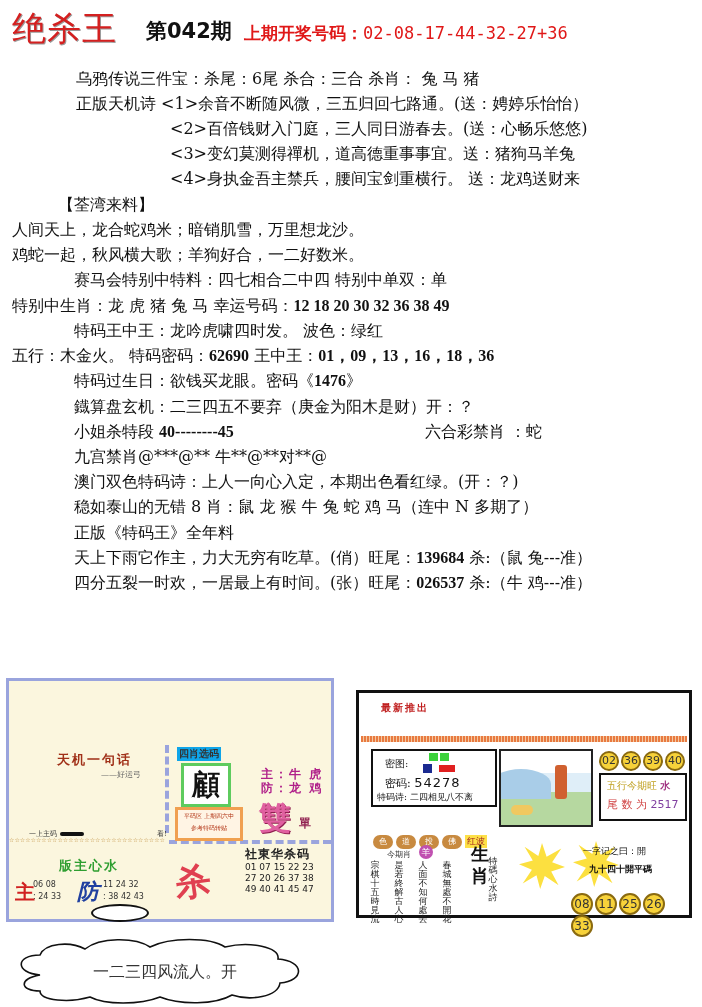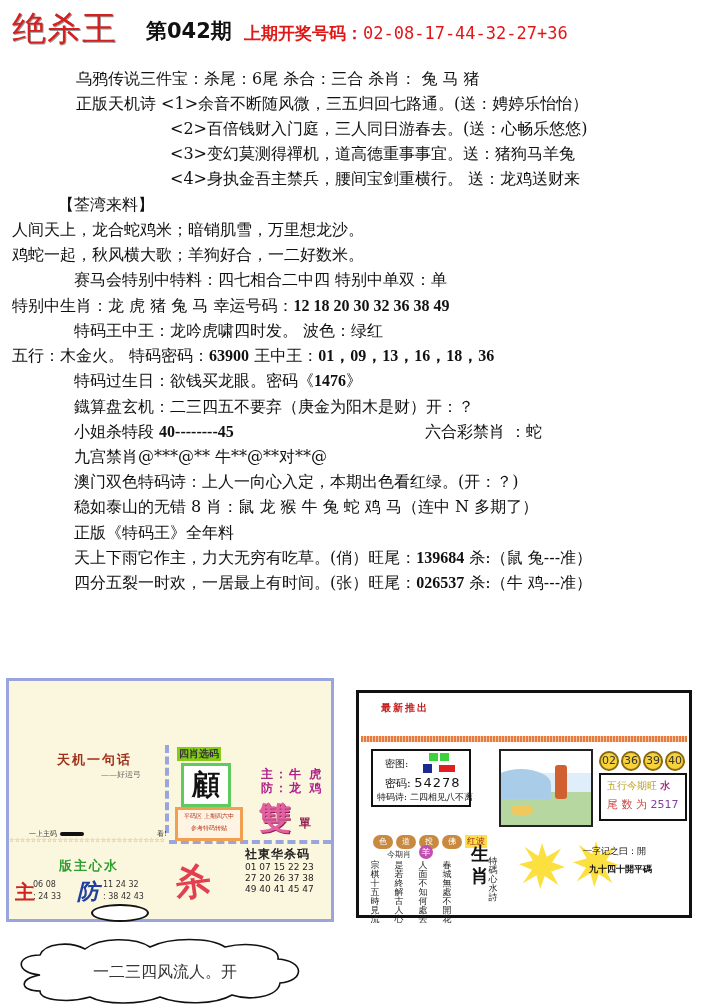--- a/index.html
+++ b/index.html
@@ -22,21 +22,21 @@
   #adL .top { position:absolute; left:0; top:0; right:0; height:60px; background:#fffdf3; border-bottom:4px dashed #9aa4dd; }
   #adL .brand { position:absolute; left:12px; top:6px; font-size:30px; font-weight:bold; color:#b8321c; letter-spacing:6px; text-shadow:1px 1px 0 #e6b060; font-family:"DejaVu Serif", serif; }
   #adL .blank { position:absolute; left:202px; top:4px; width:120px; height:54px; background:#fff; }
   #adL .leftpane { position:absolute; left:0; top:64px; width:156px; height:88px; border-right:4px dashed #9aa4dd; }
   #adL .tj { position:absolute; left:48px; top:6px; font-size:13px; font-weight:bold; color:#a03018; letter-spacing:2px; }
   #adL .tjsub { position:absolute; left:92px; top:24px; font-size:8px; color:#666; }
   #adL .tjbar { position:absolute; left:20px; top:148px; font-size:7px; color:#333; }
   #adL .tjbar i { display:inline-block; width:24px; height:4px; background:#111; border-radius:2px; vertical-align:middle; margin:0 3px; }
   #adL .stars { position:absolute; left:0; top:152px; width:156px; height:6px; font-size:6px; line-height:6px; color:#c09040; overflow:hidden; letter-spacing:0; }
   #adL .rightpane { position:absolute; left:160px; top:64px; right:0; height:95px; border-bottom:4px dashed #9aa4dd; }
-  #adL .rtitle { position:absolute; left:8px; top:2px; font-size:10px; color:#333; background:#84cc16; padding:0 2px; font-weight:bold; }
+  #adL .rtitle { position:absolute; left:8px; top:2px; font-size:10px; color:#333; background:#0ea5e9; padding:0 2px; font-weight:bold; }
   #adL .gubox { position:absolute; left:12px; top:18px; width:44px; height:38px; border:3px solid #5ecb5e; background:#fff; text-align:center; font-size:28px; line-height:38px; color:#111; font-weight:bold; }
   #adL .zhu { position:absolute; left:92px; top:22px; font-size:12px; color:#b0208a; font-weight:bold; line-height:14px; letter-spacing:2px; }
   #adL .shuang { position:absolute; left:90px; top:52px; font-size:32px; color:#e060a0; font-weight:bold; text-shadow:1px 1px 0 #902050; }
   #adL .dan { position:absolute; left:130px; top:70px; font-size:12px; color:#902050; font-weight:bold; }
   #adL .orange { position:absolute; left:6px; top:62px; width:62px; height:28px; background:#fff4e4; border:3px solid #f0a050; font-size:6px; color:#b03010; text-align:center; line-height:12px; }
   #adL .bz { position:absolute; left:50px; top:176px; font-size:13px; color:#2e9e30; font-weight:bold; letter-spacing:2px; }
   #adL .zhuch { position:absolute; left:6px; top:198px; font-size:20px; color:#d02020; font-weight:bold; }
   #adL .fangch { position:absolute; left:68px; top:196px; font-size:22px; color:#2040a0; font-weight:bold; font-style:italic; }
   #adL .nums1 { position:absolute; left:24px; top:198px; font-size:8px; line-height:12px; color:#333; font-family:"DejaVu Sans", sans-serif; }
   #adL .nums2 { position:absolute; left:94px; top:198px; font-size:8px; line-height:12px; color:#333; font-family:"DejaVu Sans", sans-serif; }
@@ -44,21 +44,21 @@
   #adL .botright { position:absolute; left:160px; top:163px; right:0; bottom:0; border-left:0; }
   #adL .sha { position:absolute; left:6px; top:14px; font-size:36px; color:#e04050; font-weight:bold; transform:rotate(-8deg); }
   #adL .sqt { position:absolute; left:76px; top:2px; font-size:12px; color:#222; font-weight:bold; letter-spacing:1px; }
   #adL .sqn { position:absolute; left:76px; top:18px; font-size:9px; line-height:11px; color:#222; font-family:"DejaVu Sans", sans-serif; white-space:pre; }
 
   
   #adR { left:356px; top:690px; width:336px; height:228px; background:#fff; border:3px solid #111; box-sizing:border-box; }
   #adR .new { position:absolute; left:22px; top:8px; font-size:10px; color:#c02020; font-weight:bold; letter-spacing:2px; }
   #adR .brand { position:absolute; left:98px; top:6px; font-size:28px; color:#c82a14; font-weight:bold; letter-spacing:22px; }
   #adR .rule { position:absolute; left:2px; top:43px; right:2px; height:6px; background:repeating-linear-gradient(90deg,#e87a40 0 2px,#f4c8a0 2px 3px); }
-  #adR .mibox { position:absolute; left:12px; top:56px; width:100px; height:58px; border:2px solid #111; box-sizing:border-box; }
+  #adR .mibox { position:absolute; left:12px; top:56px; width:126px; height:58px; border:2px solid #111; box-sizing:border-box; }
   #adR .milbl { position:absolute; left:12px; top:6px; font-size:10px; color:#111; }
   #adR .mimg { position:absolute; left:46px; top:2px; width:40px; height:22px; }
   #adR .mimg i { position:absolute; display:block; }
   #adR .mima { position:absolute; left:12px; top:24px; font-size:11px; color:#111; }
   #adR .mima .n { font-family:"DejaVu Sans", sans-serif; font-size:13px; letter-spacing:1px; }
   #adR .tmshi { position:absolute; left:4px; top:40px; font-size:9px; color:#111; white-space:nowrap; }
   #adR .scene { position:absolute; left:140px; top:56px; width:94px; height:78px; border:2px solid #222; box-sizing:border-box; background:linear-gradient(#ffffff 0 30%, #dfeef8 30% 55%, #b6d8a0 55% 100%); overflow:hidden; }
   #adR .scene .hill { position:absolute; left:-10px; top:18px; width:60px; height:30px; border-radius:50% 50% 0 0; background:#a9cde8; }
   #adR .scene .man { position:absolute; left:54px; top:14px; width:12px; height:34px; background:#d06030; border-radius:3px; }
   #adR .scene .dog { position:absolute; left:10px; top:54px; width:22px; height:10px; background:#f0c860; border-radius:5px; }
@@ -102,21 +102,21 @@
 <div class="ln" style="left:170px;top:167px">&lt;4&gt;身执金吾主禁兵，腰间宝剑重横行。  送：龙鸡送财来</div>
 <div class="ln" style="left:58px;top:193px">【荃湾来料】</div>
 <div class="ln" style="left:12px;top:218px">人间天上，龙合蛇鸡米；暗销肌雪，万里想龙沙。</div>
 <div class="ln" style="left:12px;top:243px">鸡蛇一起，秋风横大歌；羊狗好合，一二好数米。</div>
 <div class="ln" style="left:74px;top:268px">赛马会特别中特料：四七相合二中四  特别中单双：单</div>
 <div class="ln" style="left:12px;top:294px">
   <span>特别中生肖：龙  虎  猪  兔  马  幸运号码：</span><span class="b">12 18 20 30 32 36 38 49</span>
 </div>
 <div class="ln" style="left:74px;top:319px">特码王中王：龙吟虎啸四时发。  波色：绿红</div>
 <div class="ln" style="left:12px;top:344px">
-  <span>五行：木金火。  特码密码：</span><span class="b">63900</span><span> 王中王：</span><span class="b">01，09，13，16，18，36</span>
+  <span>五行：木金火。  特码密码：</span><span class="b">62690</span><span> 王中王：</span><span class="b">01，09，13，16，18，36</span>
 </div>
 <div class="ln" style="left:74px;top:369px">
   <span>特码过生日：欲钱买龙眼。密码《</span><span class="b">1476</span><span>》</span>
 </div>
 <div class="ln" style="left:74px;top:395px">鐡算盘玄机：二三四五不要弃（庚金为阳木是财）开：？</div>
 <div class="ln" style="left:74px;top:420px">
   <span>小姐杀特段 </span><span class="b">40--------45</span>
 </div>
 <div class="ln" style="left:425px;top:420px">六合彩禁肖  ：蛇</div>
 <div class="ln" style="left:74px;top:445px">九宫禁肖@***@**  牛**@**对**@</div>
@@ -214,18 +214,21 @@
   <div class="vcol" style="left:58px">人面不知何處去</div>
   <div class="vcol" style="left:82px">春城無處不開花</div>
   <div class="vcol" style="left:128px;top:164px">特碼心水詩</div>
 
   <div class="sx">生肖</div>
   <div class="burst" style="left:160px;top:150px"></div>
   <div class="burst" style="left:214px;top:148px"></div>
   <div class="yz">一字记之曰：開</div>
   <div class="jsh">九十四十開平碼</div>
 
+  <div class="balls2 balls">
+    <span class="ball">08</span><span class="ball">11</span><span class="ball">25</span><span class="ball">26</span><span class="ball">33</span>
+  </div>
 </div>
 
 <svg class="abs" id="cloud" viewBox="0 0 300 70">
   <path d="M30 40 C5 38 5 20 30 20 C35 8 60 6 75 14 C90 2 125 2 140 12 C160 2 200 2 215 12 C240 6 270 12 268 24 C295 26 295 46 270 48 C268 62 240 66 222 60 C205 70 170 70 150 62 C130 70 95 70 80 62 C60 68 30 66 30 56 C10 56 8 44 30 40 Z" fill="#fff" stroke="#111" stroke-width="1.6"></path>
 </svg>
 <div class="abs" id="cloud-text">一二三四风流人。开</div>
 
 </body></html>

